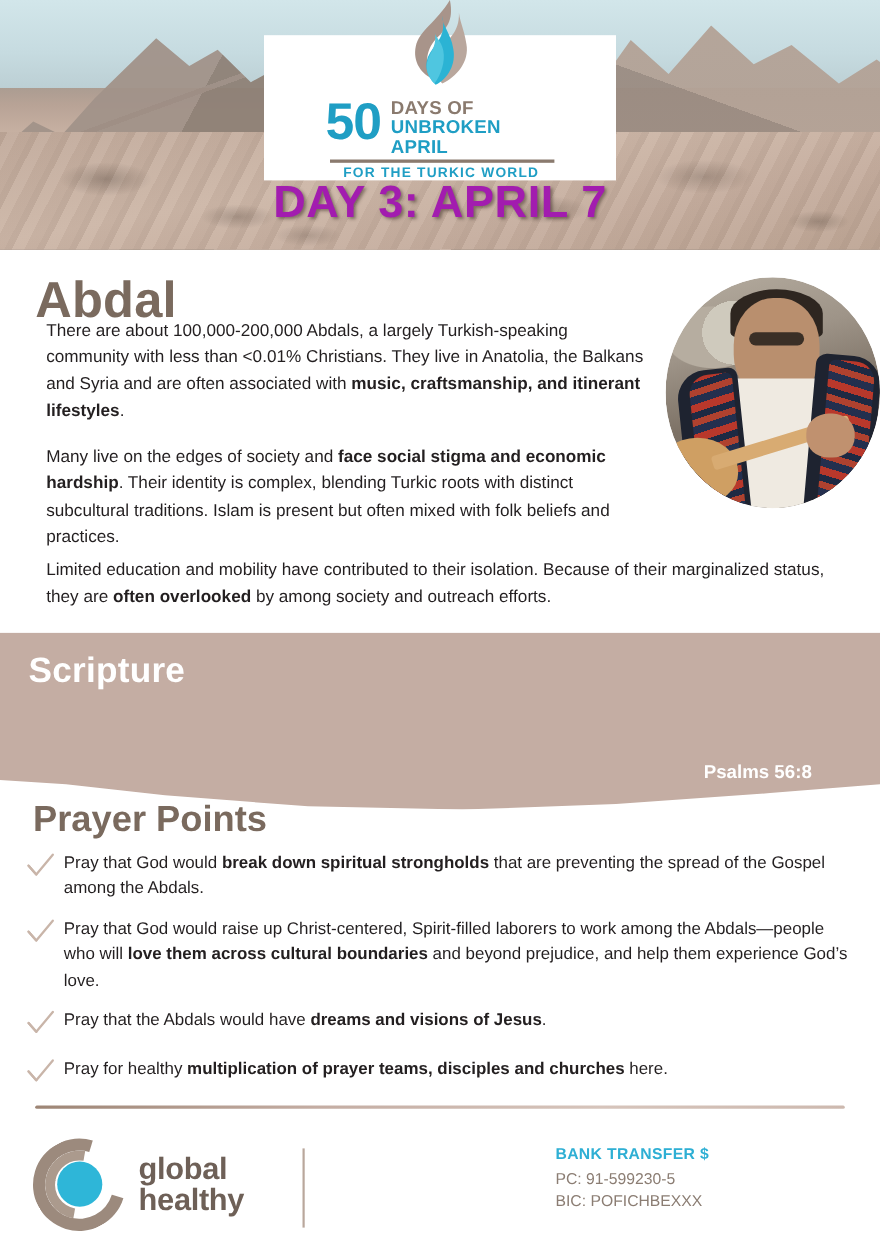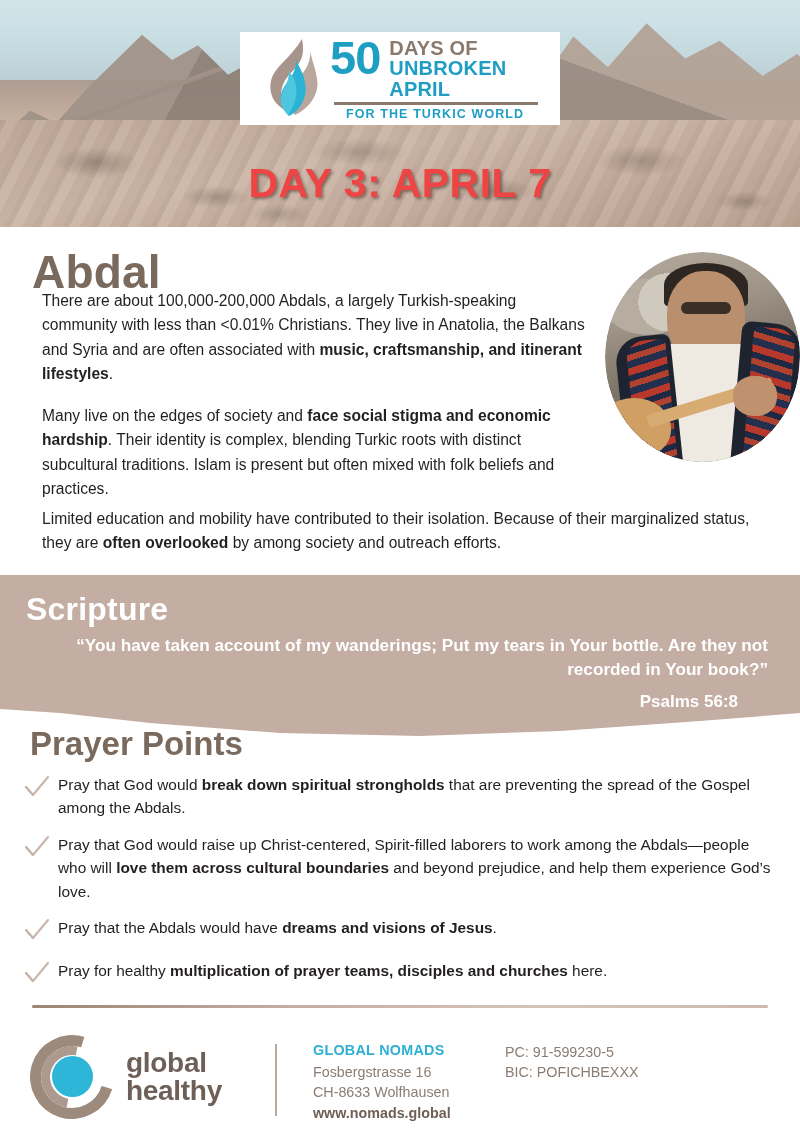--- a/index.html
+++ b/index.html
@@ -51,42 +51,42 @@
       linear-gradient(170deg,#c2ab9c 0%,#cdb7a8 40%,#c6ae9f 70%,#bfa796 100%);
   }
   .rock-streaks {
     position:absolute; left:0; top:120px; width:800px; height:107px;
     background:repeating-linear-gradient(117deg, rgba(90,72,60,.13) 0 6px, rgba(255,255,255,.05) 6px 16px, rgba(90,72,60,.07) 16px 26px);
     opacity:.75;
   }
 
   
   .logo-plate {
-    position:absolute; left:240px; top:32px; width:320px; height:93px;
+    position:absolute; left:240px; top:32px; width:320px; height:132px;
     background:#fff; z-index:5;
-    display:flex; align-items:center; justify-content:center; gap:6px;
+    display:flex; align-items:center; justify-content:flex-end; gap:6px;flex-direction:column;
   }
   .flame { width:62px; height:84px; position:relative; flex:0 0 auto; }
   .lockup { display:flex; flex-direction:column; }
   .lock-top { display:flex; align-items:flex-start; gap:9px; }
   .fifty {
     font-size:47px; font-weight:bold; color:#1f9ec4; line-height:.92;
     letter-spacing:-1px; font-family:"Liberation Sans", sans-serif;
   }
   .dayblock { display:flex; flex-direction:column; line-height:1.03; padding-top:2px; }
-  .dayblock span { font-size:20px; font-weight:bold; letter-spacing:.2px; }
+  .dayblock span { font-size:17px; font-weight:bold; letter-spacing:.2px; }
   .l-days { color:#8a7a6e; }
   .l-unb  { color:#1f9ec4; }
   .l-pray { color:#1f9ec4; }
   .lock-rule { height:3px; background:#8a7a6e; margin:3px 0 2px 0; width:204px; margin-left:4px; }
   .turkic { font-size:12.5px; font-weight:bold; color:#1f9ec4; letter-spacing:1.1px; margin-left:16px; }
 
   .day-title {
     position:absolute; left:0; top:160px; width:800px; text-align:center;
-    font-size:41px; font-weight:bold; color:#ef4444; letter-spacing:.5px;
+    font-size:41px; font-weight:bold; color:#a21caf; letter-spacing:.5px;
     text-shadow:2px 2px 3px rgba(40,28,20,.45);
     z-index:6;
   }
 
   
   .article { position:absolute; left:0; top:227px; width:800px; }
   .people-name {
     position:absolute; left:32px; top:18px;
     font-size:46px; font-weight:bold; color:#7a6a5e; letter-spacing:.2px;
   }
@@ -123,21 +123,20 @@
   .body-copy p { font-size:15.6px; line-height:1.57; color:#231f20; margin-bottom:17px; }
   .body-wide { position:absolute; left:42px; top:280px; width:728px; }
   .body-wide p { font-size:15.6px; line-height:1.57; color:#231f20; }
   b { font-weight:bold; }
 
   
   .scripture {
     position:absolute; left:0; top:575px; width:800px; height:165px;
     background:#c4ada3;
     clip-path:polygon(0 0, 800px 0, 800px 138px, 700px 146px, 560px 156px, 420px 161px, 280px 158px, 150px 148px, 60px 138px, 0 134px);
-    text-align:right;
   }
   .scripture-title {
     position:absolute; left:26px; top:16px;
     font-size:32px; font-weight:bold; color:#ffffff; letter-spacing:.2px;
   }
   .scripture-text {
     position:absolute; left:48px; top:58px; width:720px;
     font-size:17.2px; font-weight:bold; line-height:1.42; color:#ffffff;
   }
   .scripture-ref {
@@ -242,21 +241,20 @@
     <p><span>Many live on the edges of society and </span><b>face social stigma and economic hardship</b><span>. Their identity is complex, blending Turkic roots with distinct subcultural traditions. Islam is present but often mixed with folk beliefs and practices.</span></p>
   </div>
 
   <div class="body-wide">
     <p><span>Limited education and mobility have contributed to their isolation. Because of their marginalized status, they are </span><b>often overlooked</b><span> by among society and outreach efforts.</span></p>
   </div>
 </div>
 
 <div class="scripture">
   <div class="scripture-title">Scripture</div>
-  <div class="scripture-text">“You have taken account of my wanderings; Put my tears in Your bottle. Are they not recorded in Your book?”</div>
   <div class="scripture-ref">Psalms 56:8</div>
 </div>
 
 <div class="prayer-title">Prayer Points</div>
 <div class="prayer-list" id="ppList">
     <div class="pp">
       <div class="pp-check"><svg width="26" height="24" viewBox="0 0 26 24">
           <path d="M2 12 L9 20 L24 2" fill="none" stroke="#c9b5a9" stroke-width="2.1" stroke-linecap="round" stroke-linejoin="round"></path>
           <path d="M2 12 L9 20" fill="none" stroke="#c9b5a9" stroke-width="2.1" stroke-linecap="round"></path>
         </svg></div>
@@ -294,24 +292,19 @@
       <div class="sw-dot"></div>
     </div>
     <div>
       <div class="gn-word">global</div>
       <div class="gn-word">healthy</div>
     </div>
   </div>
 
   <div class="v-divider"></div>
 
-  <div class="col col-addr">
-    <div class="c-head">GLOBAL NOMADS</div>
-    <div class="c-line">Fosbergstrasse 16</div>
-    <div class="c-line">CH-8633 Wolfhausen</div>
-    <div class="c-strong">www.nomads.global</div>
-  </div>
 
   <div class="col col-bank">
+    <div class="c-head">BANK TRANSFER $</div>
     <div class="c-line">PC: 91-599230-5</div>
     <div class="c-line">BIC: POFICHBEXXX</div>
   </div>
 </div>
 
 </body></html>

